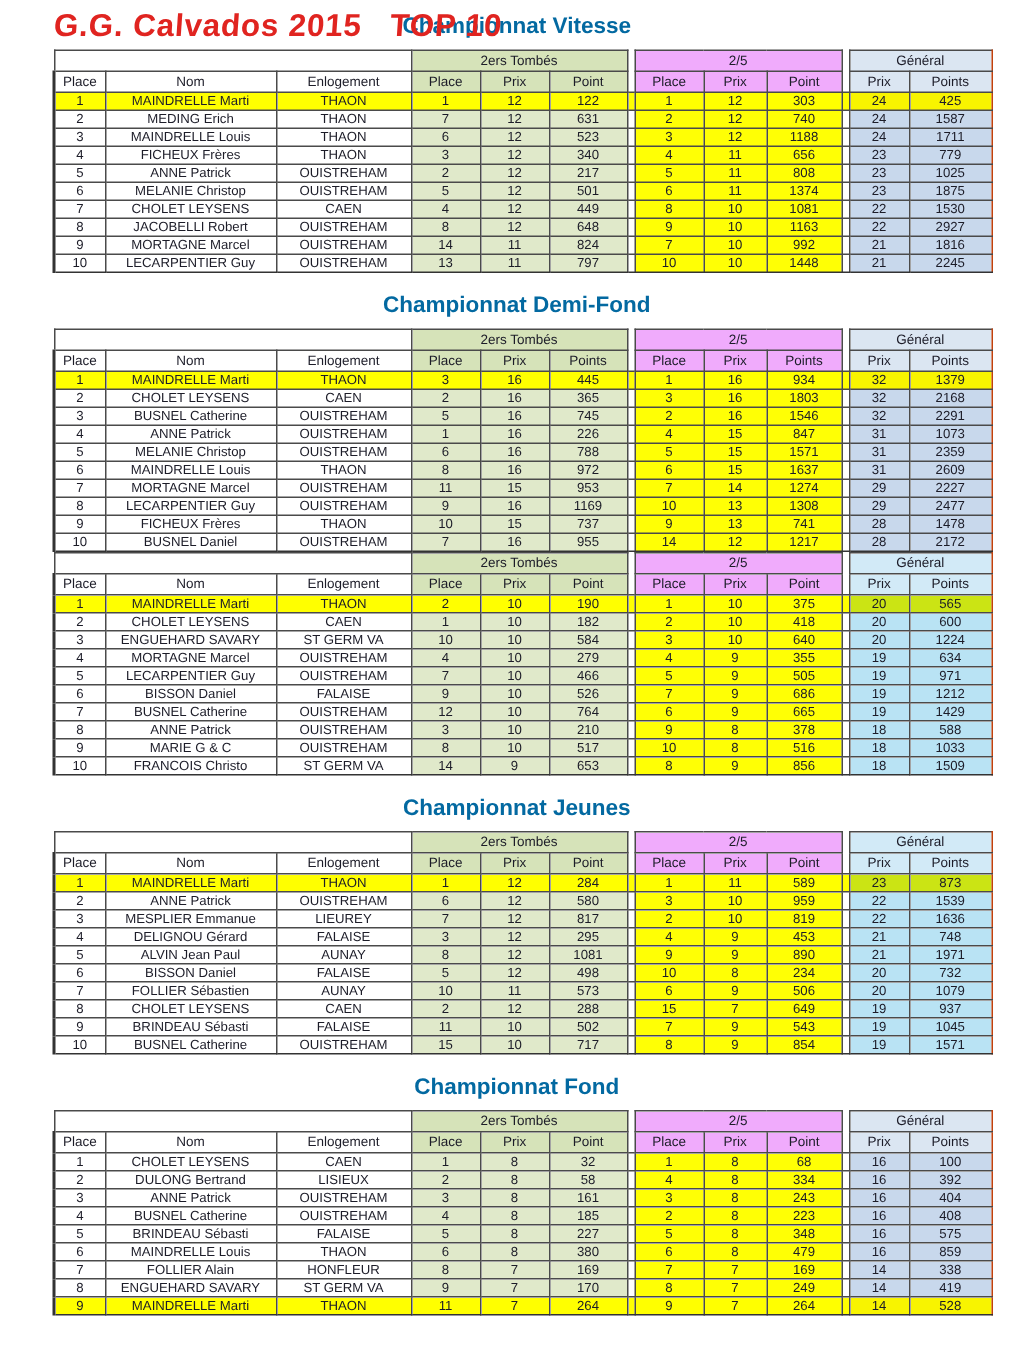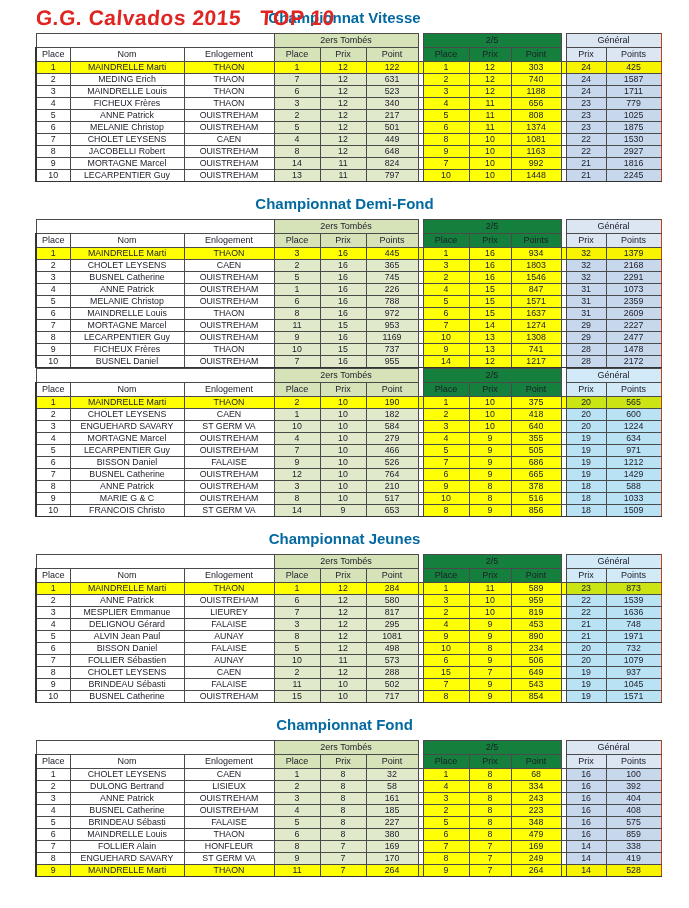--- a/index.html
+++ b/index.html
@@ -12,21 +12,21 @@
   .ch-title{font-size:15px;font-weight:bold;color:#0369a1;display:inline-block;}
   table.results{border-collapse:collapse;table-layout:fixed;margin-left:35px;width:625px;}
   table.results th,table.results td{border:1px solid #4a4a4a;font-size:8.8px;color:#1c1c28;text-align:center;padding:0;height:11px;line-height:1.1;overflow:hidden;white-space:nowrap;}
   table.results thead th{height:13px;font-size:9px;font-weight:normal;}
   th.blank{border:none;background:#fff;}
   th.gapc,td.gapc{border-top:none;border-bottom:none;background:#fff;width:5px;padding:0;}
   thead th.gapc{border:none;}
   
   .g1h{background:#d6e3b9;}
   .g1c{background:#e0e9ca;}
-  .g2h{background:#15803d;}
+  .g2h{background:#f0abfc;}
   .g2c{background:#ffff05;}
   .perih{background:#dbe6f2;}
   .peric{background:#c8d8ec;}
   .skyh{background:#d2eaf7;}
   .skyc{background:#b9e3f4;}
   .lh{background:#ffffff;}
   
   td.hl{background:#ffff00;}
   td.hlgen-yellow{background:#f8f400;}
   td.hlgen-green{background:#cbe414;}

